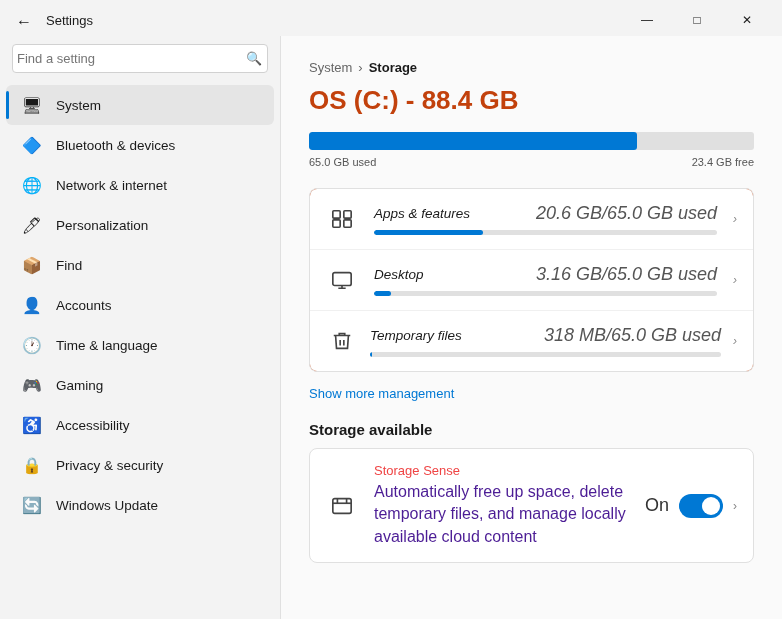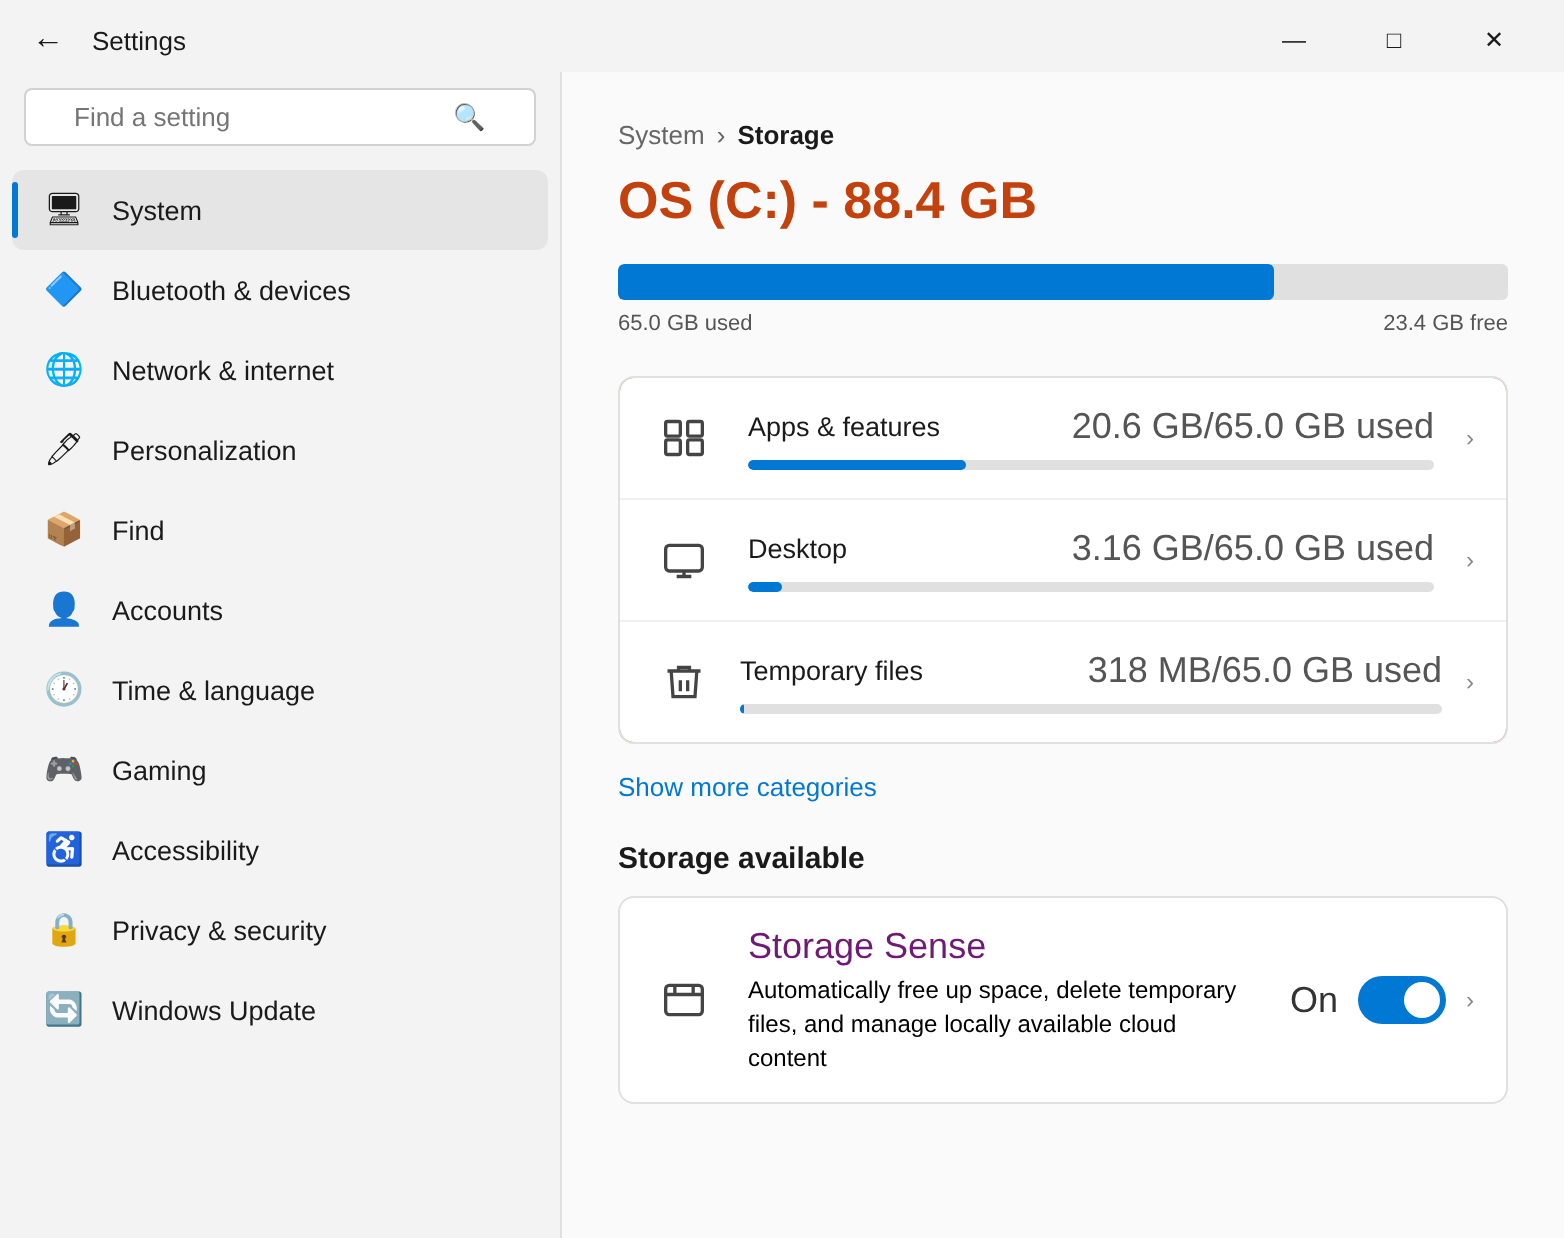--- a/index.html
+++ b/index.html
@@ -61,21 +61,21 @@
       overflow-y: auto;
       flex-shrink: 0;
     }
     .search-box {
       margin: 0 12px 12px 12px;
       display: flex;
       align-items: flex-start;
       background: white;
       border: 1px solid #d1d1d1;
       border-radius: 4px;
-      padding: 6px 24px;
+      padding: 6px 4px;
       gap: 8px;
     }
     .search-input {
       border: none;
       outline: none;
       flex: 1;
       font-size: 13px;
       color: #666;
       background: transparent;
     }
@@ -164,20 +164,21 @@
       color: #555;
       margin-top: 4px;
       margin-bottom: 20px;
     }
     .storage-card {
       background: #c2410c;
       border: 1px solid #e0e0e0;
       border-radius: 8px;
       margin-bottom: 2px;
       overflow: hidden;
+      font-style: italic;
     }
     .storage-item {
       display: flex;
       align-items: center;
       padding: 14px 16px;
       gap: 16px;
       cursor: pointer;
       border-bottom: 1px solid #f0f0f0;
       background: white;
     }
@@ -256,28 +257,28 @@
       height: 32px;
       display: flex;
       align-items: center;
       justify-content: center;
       font-size: 18px;
       color: #444;
       flex-shrink: 0;
     }
     .management-item-info { flex: 1; }
     .management-item-name {
-      font-size: 18px;
+      font-size: 13px;
       font-weight: 500;
-      color: #701a75;
+      color: #ef4444;
       margin-bottom: 3px;
     }
     .management-item-desc {
-      font-size: 12px;
-      color: #000000;
+      font-size: 16px;
+      color: #4c1d95;
       line-height: 1.4;
     }
     .management-item-right {
       display: flex;
       align-items: center;
       gap: 10px;
       flex-shrink: 0;
     }
     .toggle-label {
       font-size: 18px;
@@ -468,21 +469,21 @@
       <div class="storage-item-bar-track">
         <div class="storage-item-bar-fill" style="width:0.5%"></div>
       </div>
     </div>
     <span class="storage-chevron">›</span>
   </div>
         </div>
     </div>
 
     
-    <span class="show-more-link">Show more categories</span>
+    <span class="show-more-link">Show more management</span>
 
     
     <div class="section-title">Storage available</div>
     <div class="management-card">
       <div id="management-items-container">
           <div class="management-item">
     <div class="management-item-icon">
               <svg width="22" height="22" viewBox="0 0 24 24" fill="none" stroke="#444" stroke-width="1.8">
                 <rect x="2" y="4" width="20" height="16" rx="2"></rect>
                 <line x1="2" y1="9" x2="22" y2="9"></line>

